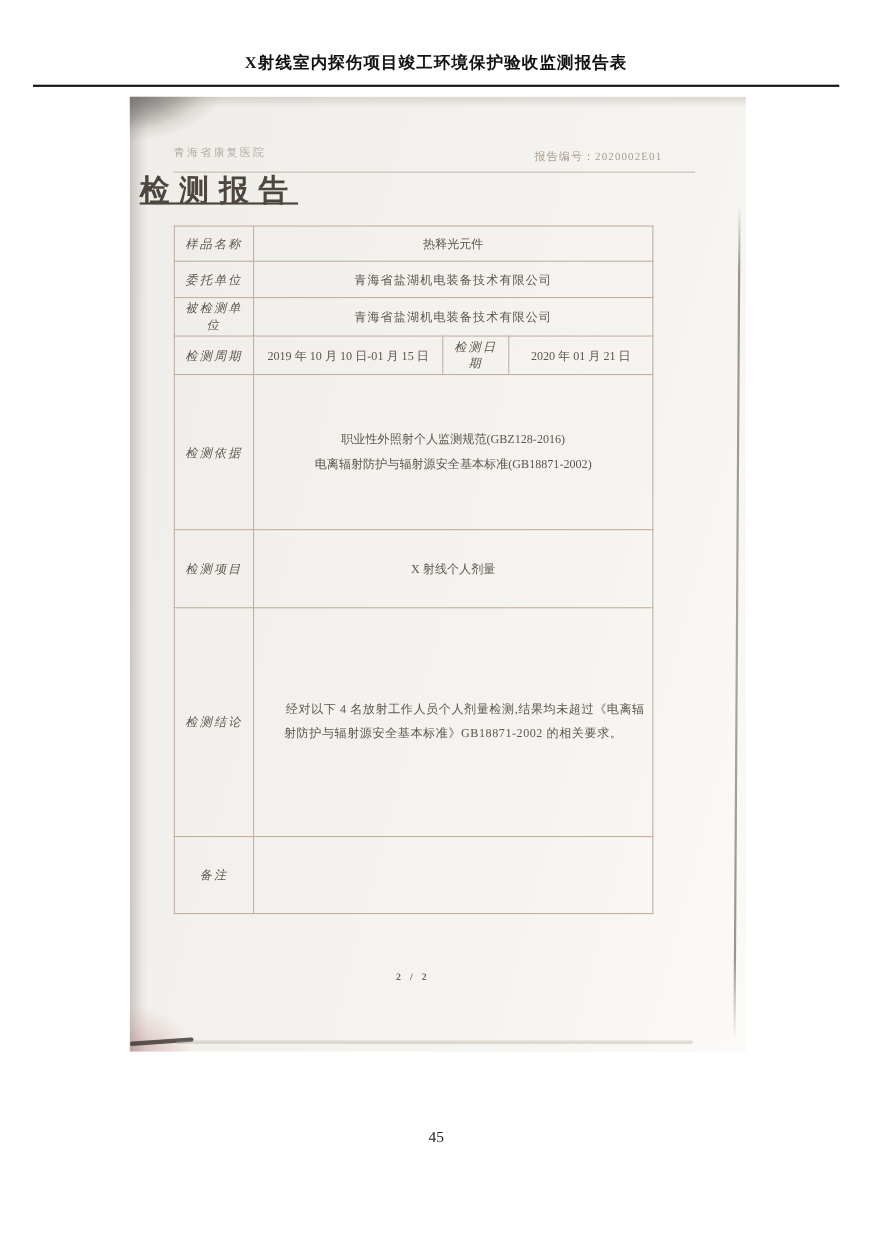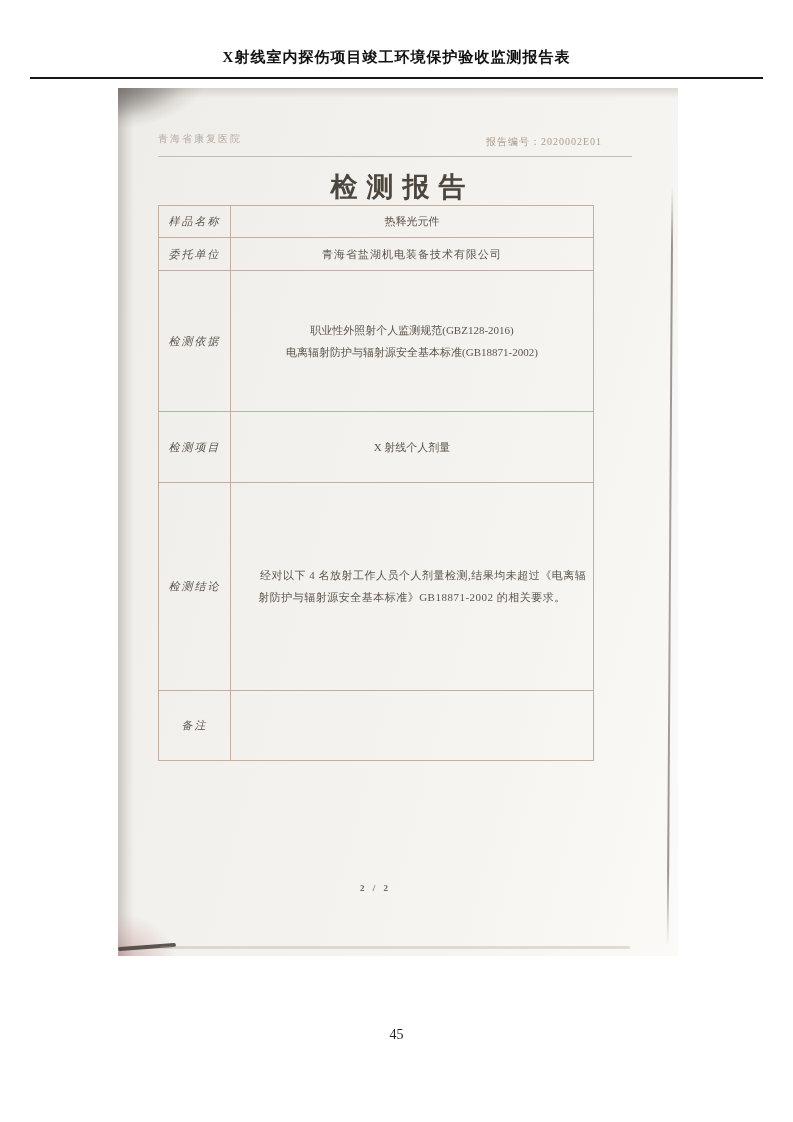--- a/index.html
+++ b/index.html
@@ -41,24 +41,24 @@
   .edge-bottom { left:42px; bottom:7px; width:470px; height:3px;
     background:rgba(165,152,140,.30); border-radius:2px; }
 
   .scan-lab-name { position:absolute; left:40px; top:44px; font-size:10px;
     color:#b6ada2; letter-spacing:2px; }
   .scan-report-no { position:absolute; left:368px; top:47px; font-size:10px;
     color:#a89c8e; letter-spacing:1px; }
   .scan-header-rule { position:absolute; left:40px; top:68px; width:474px;
     height:1px; background:#c8bcb1; }
 
-  .scan-title { position:absolute; left:0; top:81px; width:100%;
-    text-align:center; font-size:27px; font-weight:bold; color:#4d463f;
+  .scan-title { position:absolute; left:0; top:67px; width:100%;
+    font-size:27px; font-weight:bold; color:#4d463f;
     letter-spacing:9px; text-indent:9px;
-    font-family:"Liberation Sans", sans-serif; }
+    font-family:"Liberation Sans", sans-serif;text-decoration:underline; }
 
   table.report { position:absolute; left:40px; top:117px; width:435px;
     border-collapse:collapse; table-layout:fixed; }
   table.report td { border:1px solid #c4aea1; color:#5d554c; font-size:11px;
     text-align:center; vertical-align:middle; padding:2px 4px;
     overflow:hidden; }
   td.lbl { letter-spacing:2px; color:#665d53;font-style:italic; }
   td.val-strong { font-size:12px; letter-spacing:1px; color:#6e665d; }
   td.basis-cell { line-height:2.0; font-size:11px; color:#6a6158; }
   td.conclusion-cell { text-align:left; vertical-align:top;
@@ -103,20 +103,30 @@
       </colgroup>
       <tbody>
           <tr style="height:32px">
         <td class="lbl">样品名称</td>
         <td colspan="5">热释光元件</td>
       </tr>
       <tr style="height:33px">
         <td class="lbl">委托单位</td>
         <td colspan="5" class="val-strong">青海省盐湖机电装备技术有限公司</td>
       </tr>
+      <tr style="height:32px">
+        <td class="lbl">被检测单位</td>
+        <td colspan="5" class="val-strong">青海省盐湖机电装备技术有限公司</td>
+      </tr>
+      <tr style="height:31px">
+        <td class="lbl">检测周期</td>
+        <td colspan="2">2019 年 10 月 10 日-01 月 15 日</td>
+        <td class="lbl">检测日期</td>
+        <td colspan="2">2020 年 01  月 21 日</td>
+      </tr>
       <tr style="height:141px">
         <td class="lbl">检测依据</td>
         <td colspan="5" class="basis-cell">
           <div>职业性外照射个人监测规范(GBZ128-2016)</div>
           <div>电离辐射防护与辐射源安全基本标准(GB18871-2002)</div>
         </td>
       </tr>
       <tr style="height:71px">
         <td class="lbl">检测项目</td>
         <td colspan="5">X 射线个人剂量</td>

